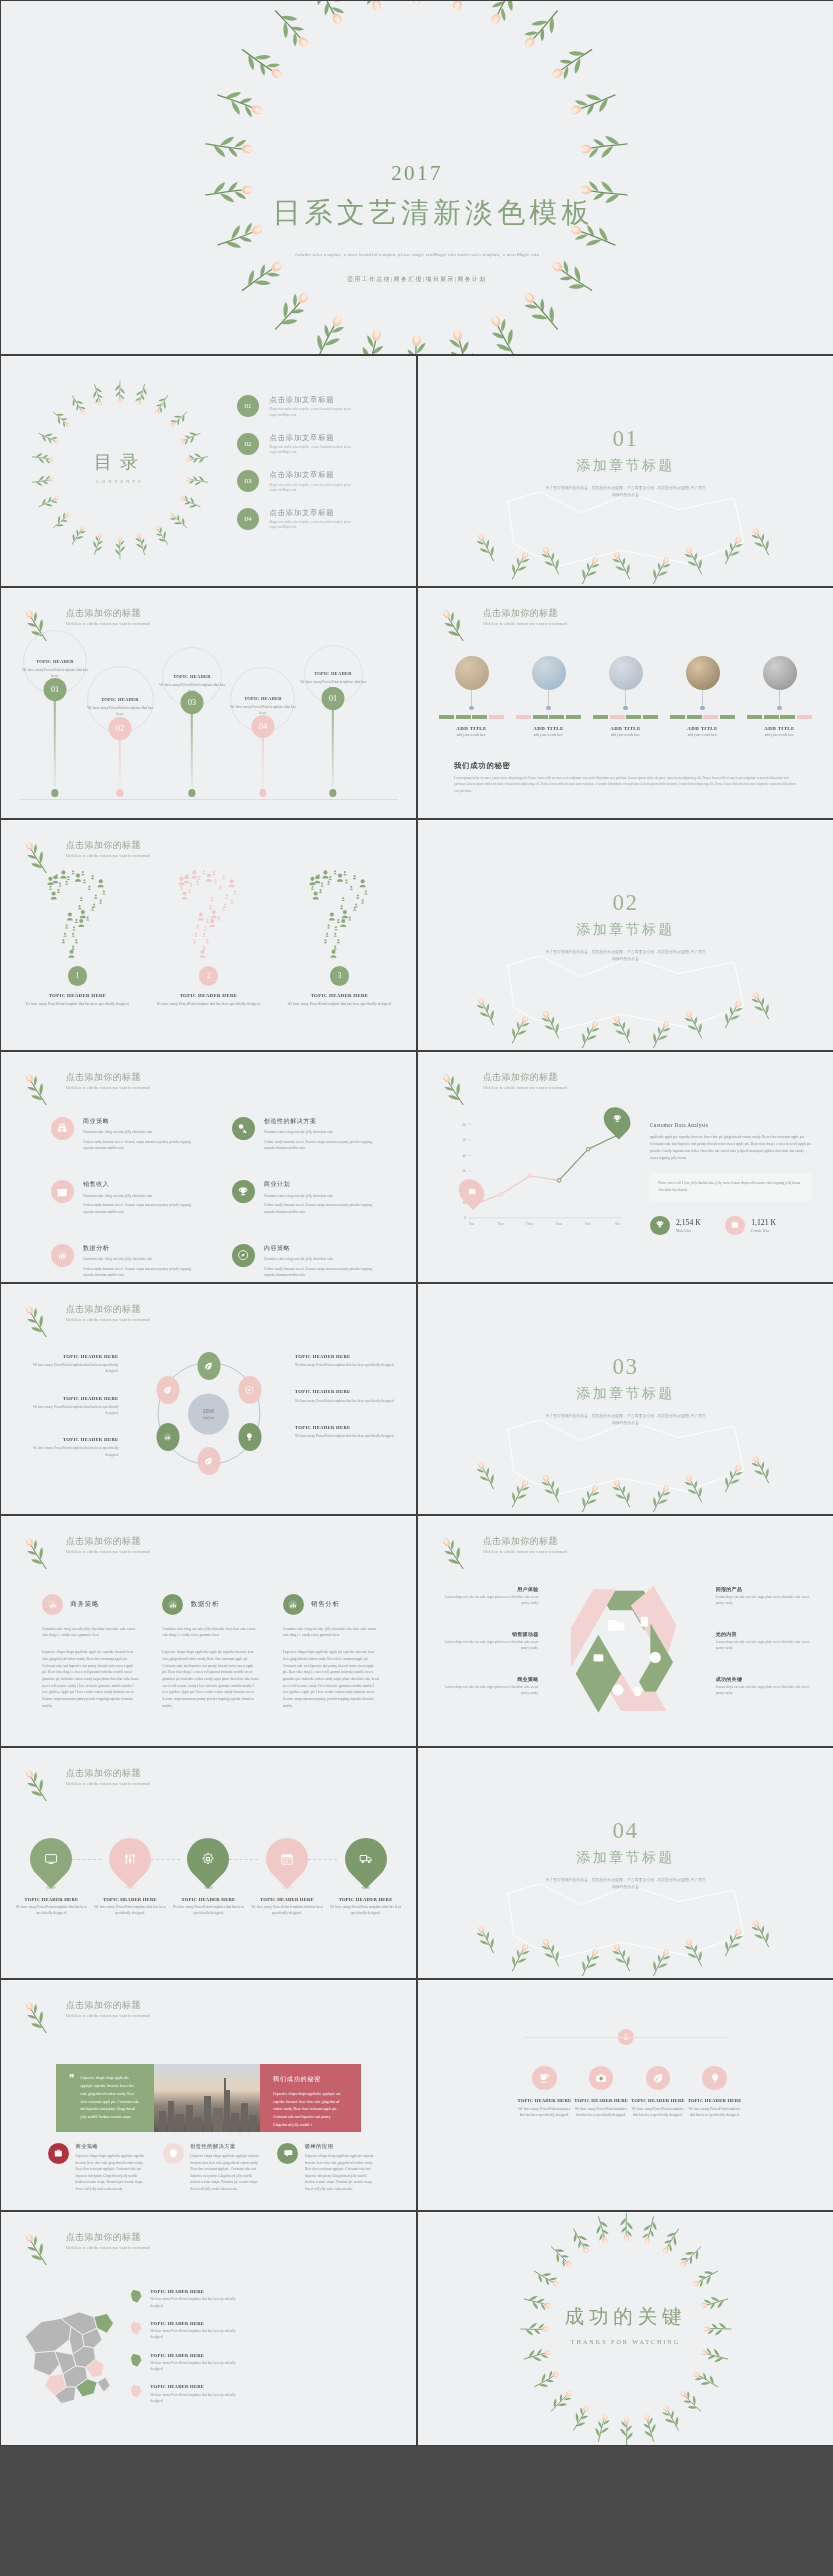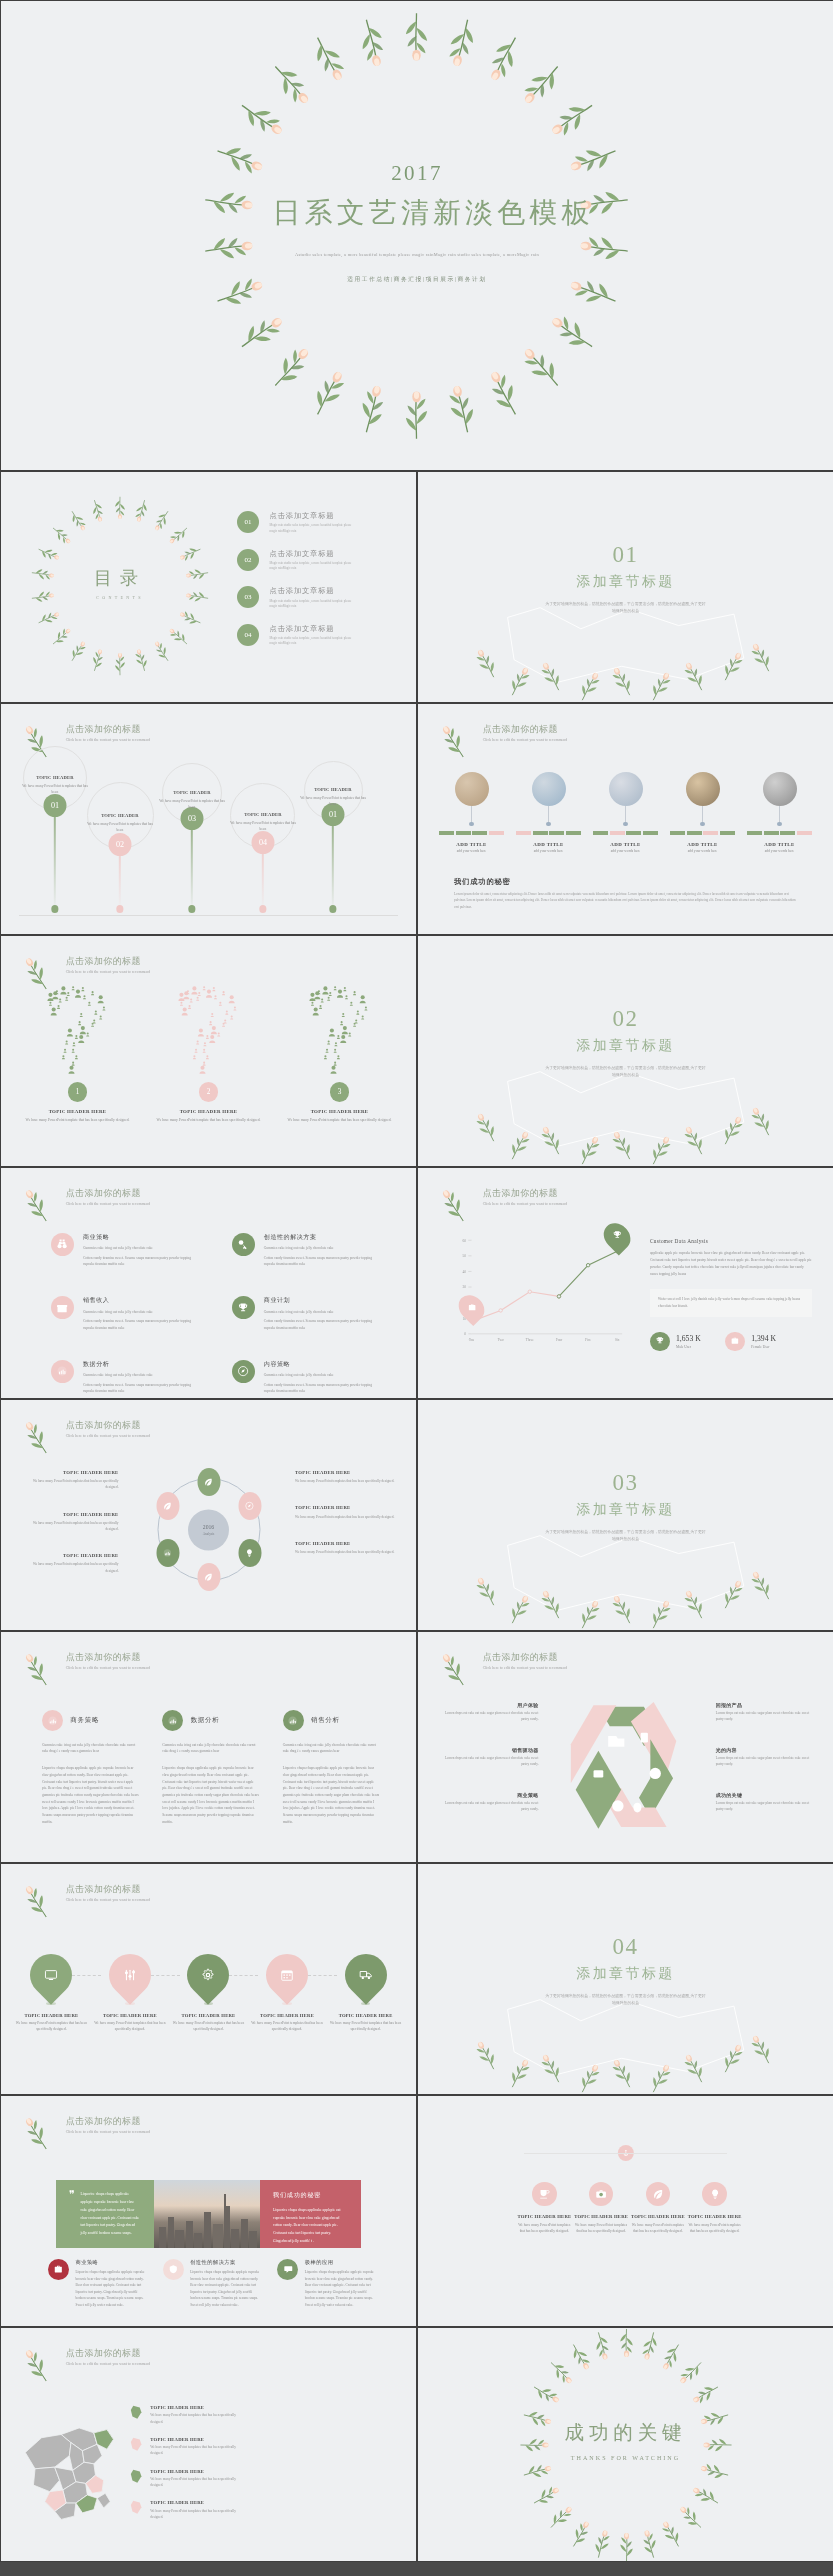--- a/index.html
+++ b/index.html
@@ -9,21 +9,21 @@
     font-family: "Liberation Sans", sans-serif;
     -webkit-font-smoothing: antialiased;
   }
   .deck { display: flex; flex-wrap: wrap; width: 834px; }
   .slide {
     position: relative;
     background: #eef0f2;
     overflow: hidden;
     border: 0.8px solid #3f3f3f;
   }
-  .slide.full { width: 834px; height: 471px; }
+  .slide.full { width: 834px; height: 355px; }
   .slide.half { width: 417px; height: 232px; }
   .slide.half.tall { height: 235px; }
 
   
   .wreath { position: absolute; left: 50%; top: 50%; transform: translate(-50%,-50%); }
 
   
   .t-year { font-family: "Liberation Serif", serif; color: #7e9a74; letter-spacing: 2.4px; }
   .t-main { font-family: "Liberation Serif", serif; color: #88a37c; padding-left: 32px; }
   .t-sub  { font-family: "Liberation Serif", serif; color: #9a9a9a; }
@@ -1649,32 +1649,32 @@
         <p>Wafer sweet roll I love jelly danish cake jelly wafer lemon drops roll sesame cake topping jelly beans chocolate bar biscuit.</p>
       </div>
       <div style="display:flex;gap:24.4px;margin-top:14.7px;">
         <div class="kpi">
           <div class="kpi-ic" style="background:#7d9a6c;">
             <svg width="9.8" height="9.8" viewBox="0 0 24 24" fill="#fff">
                 <path d="M7 3h10v2h3v3a4 4 0 0 1-4 4 5 5 0 0 1-3 2v2h3v2H8v-2h3v-2a5 5 0 0 1-3-2 4 4 0 0 1-4-4V5h3V3zm-1 4v1a2 2 0 0 0 2 2V7H6zm12 0h-2v3a2 2 0 0 0 2-2V7z"></path>
               </svg>
           </div>
           <div>
-              <div class="kpi-v">1,653 K</div>
+              <div class="kpi-v">2,154 K</div>
                <div class="kpi-l">Male User</div>
             </div>
         </div>
         <div class="kpi">
           <div class="kpi-ic" style="background:#f0c9c7;">
             <svg width="9.8" height="9.8" viewBox="0 0 24 24" fill="#fff">
                 <path d="M9 4h6v2h4a1 1 0 0 1 1 1v11a1 1 0 0 1-1 1H5a1 1 0 0 1-1-1V7a1 1 0 0 1 1-1h4V4zm2 1v1h2V5h-2z"></path>
               </svg>
           </div>
           <div>
-              <div class="kpi-v">1,394 K</div>
+              <div class="kpi-v">1,121 K</div>
                <div class="kpi-l">Female User</div>
             </div>
         </div>
       </div>
     </div>
   </div>
 
   <div class="slide half">
     <div class="s-head">
       <div class="flow"><svg width="24.4" height="37" viewBox="0 0 20 30" style="transform: rotate(-32deg);">

